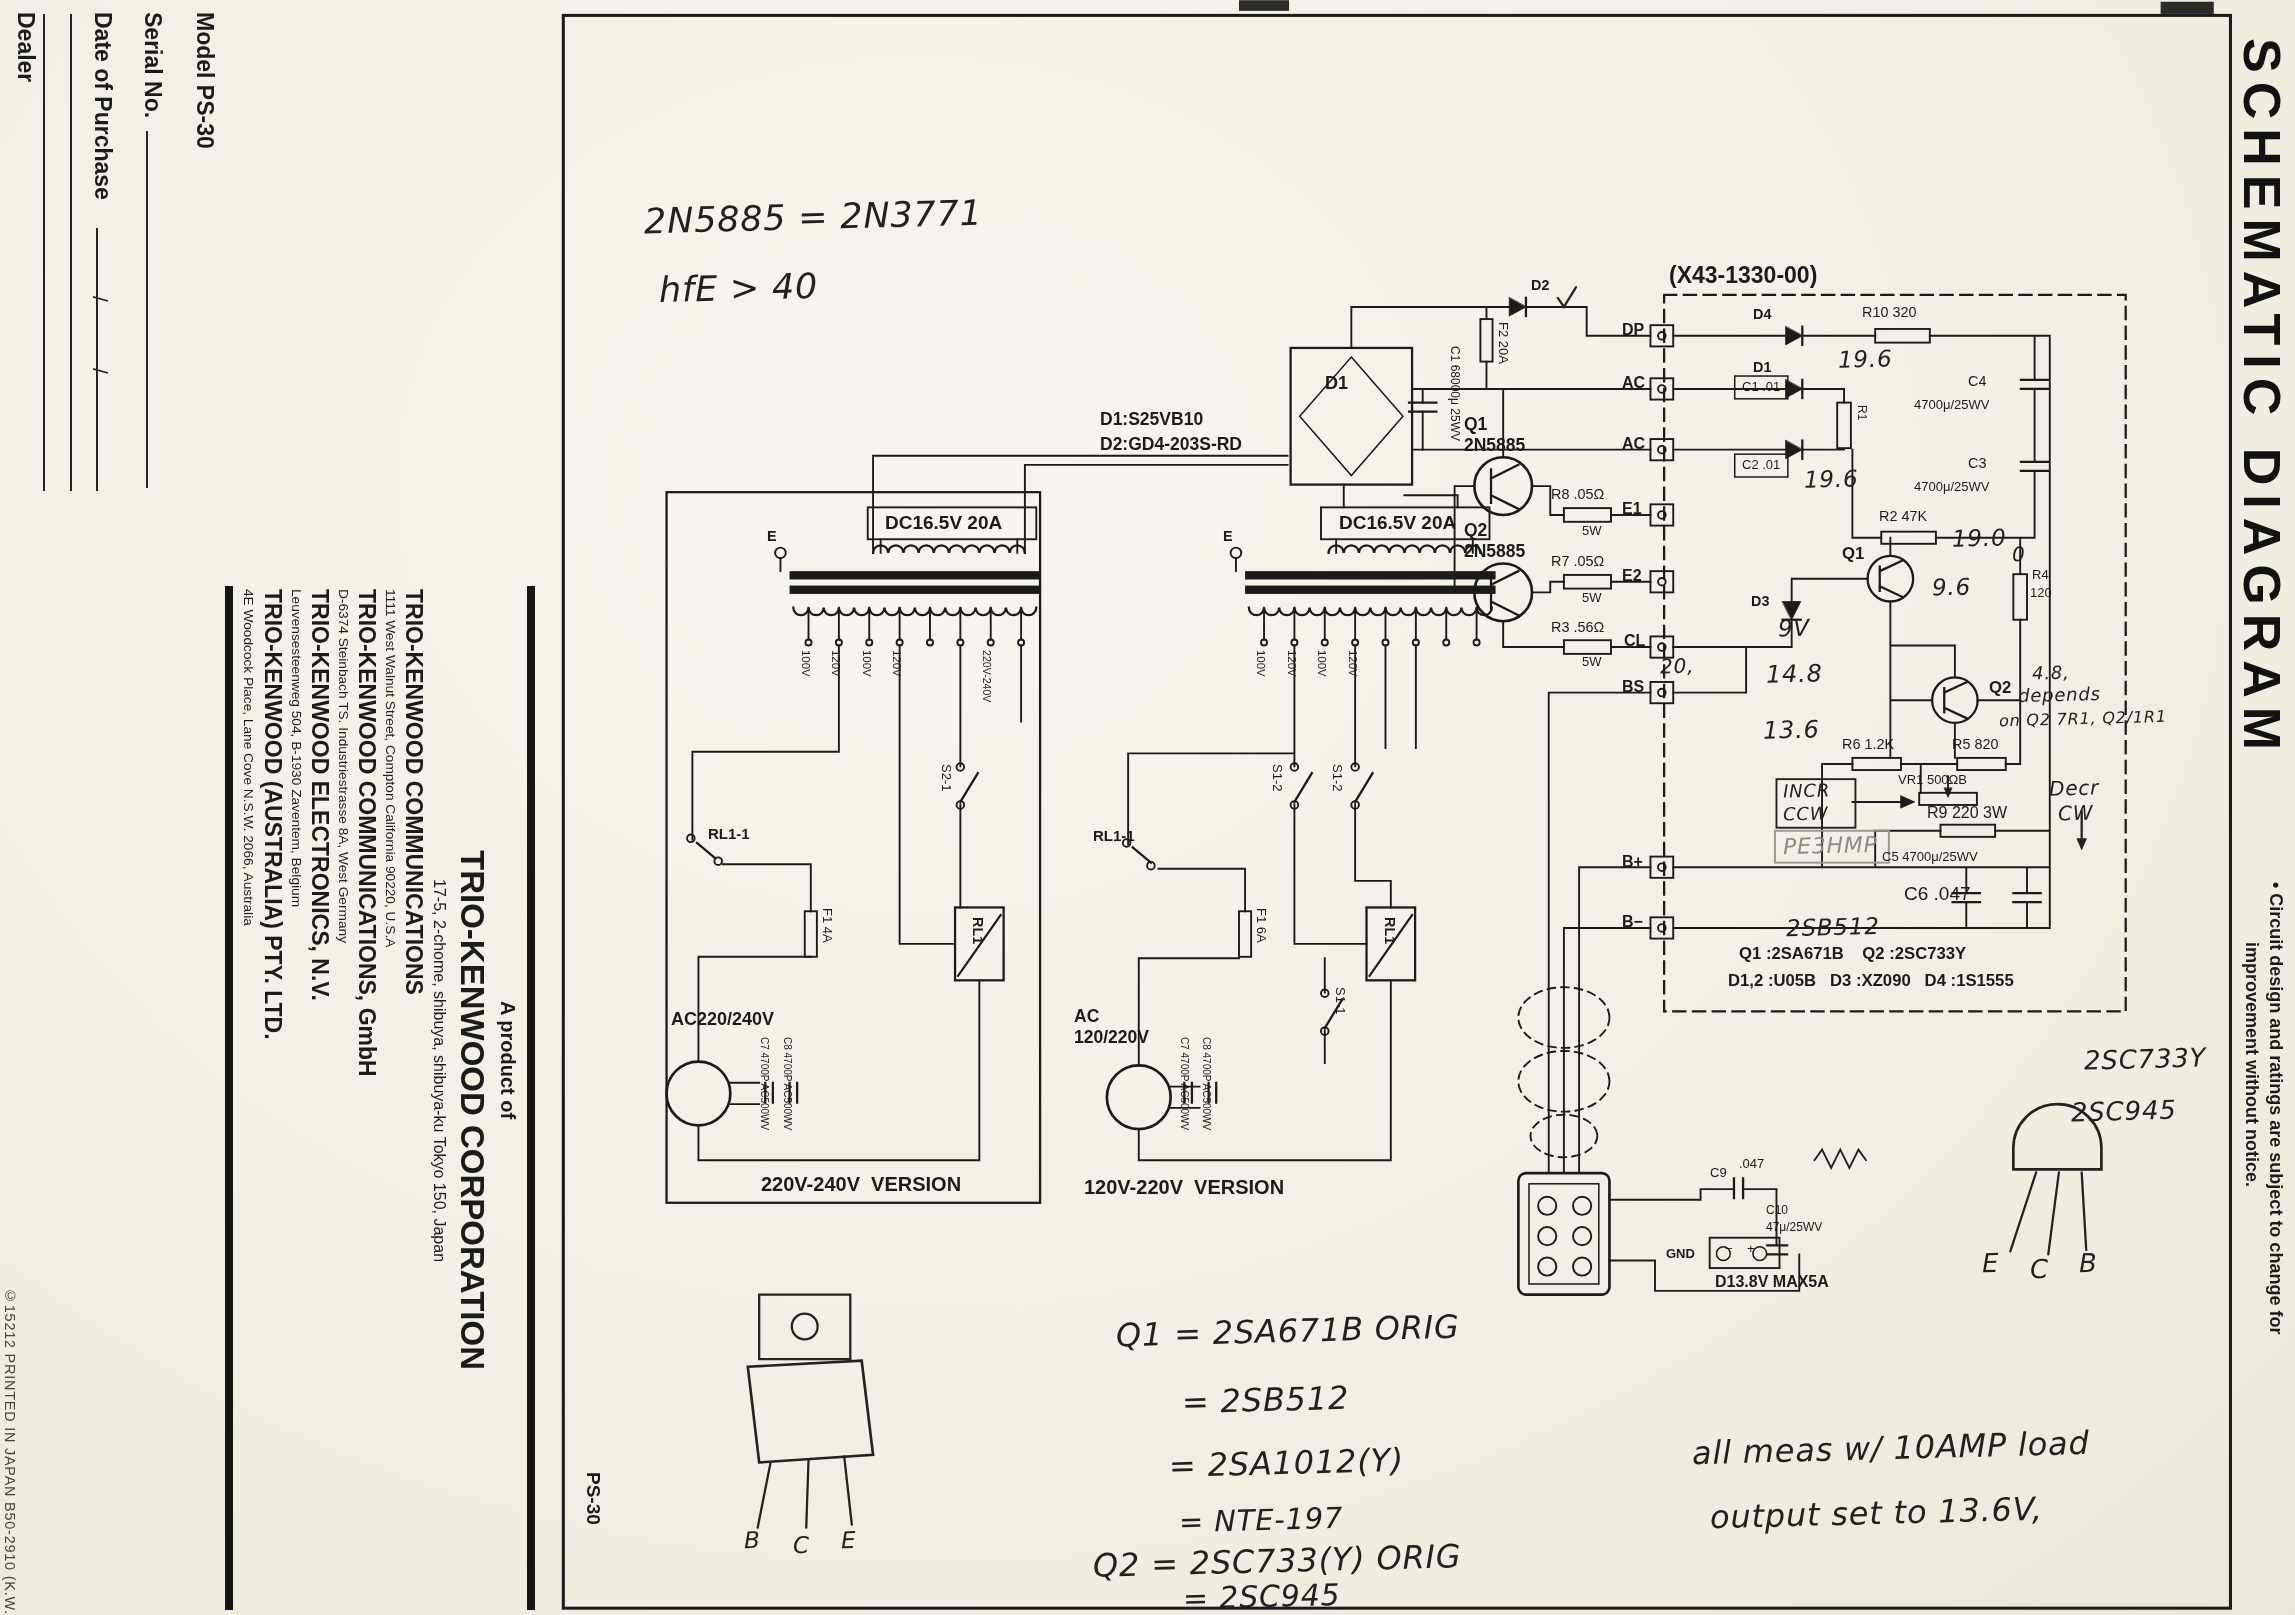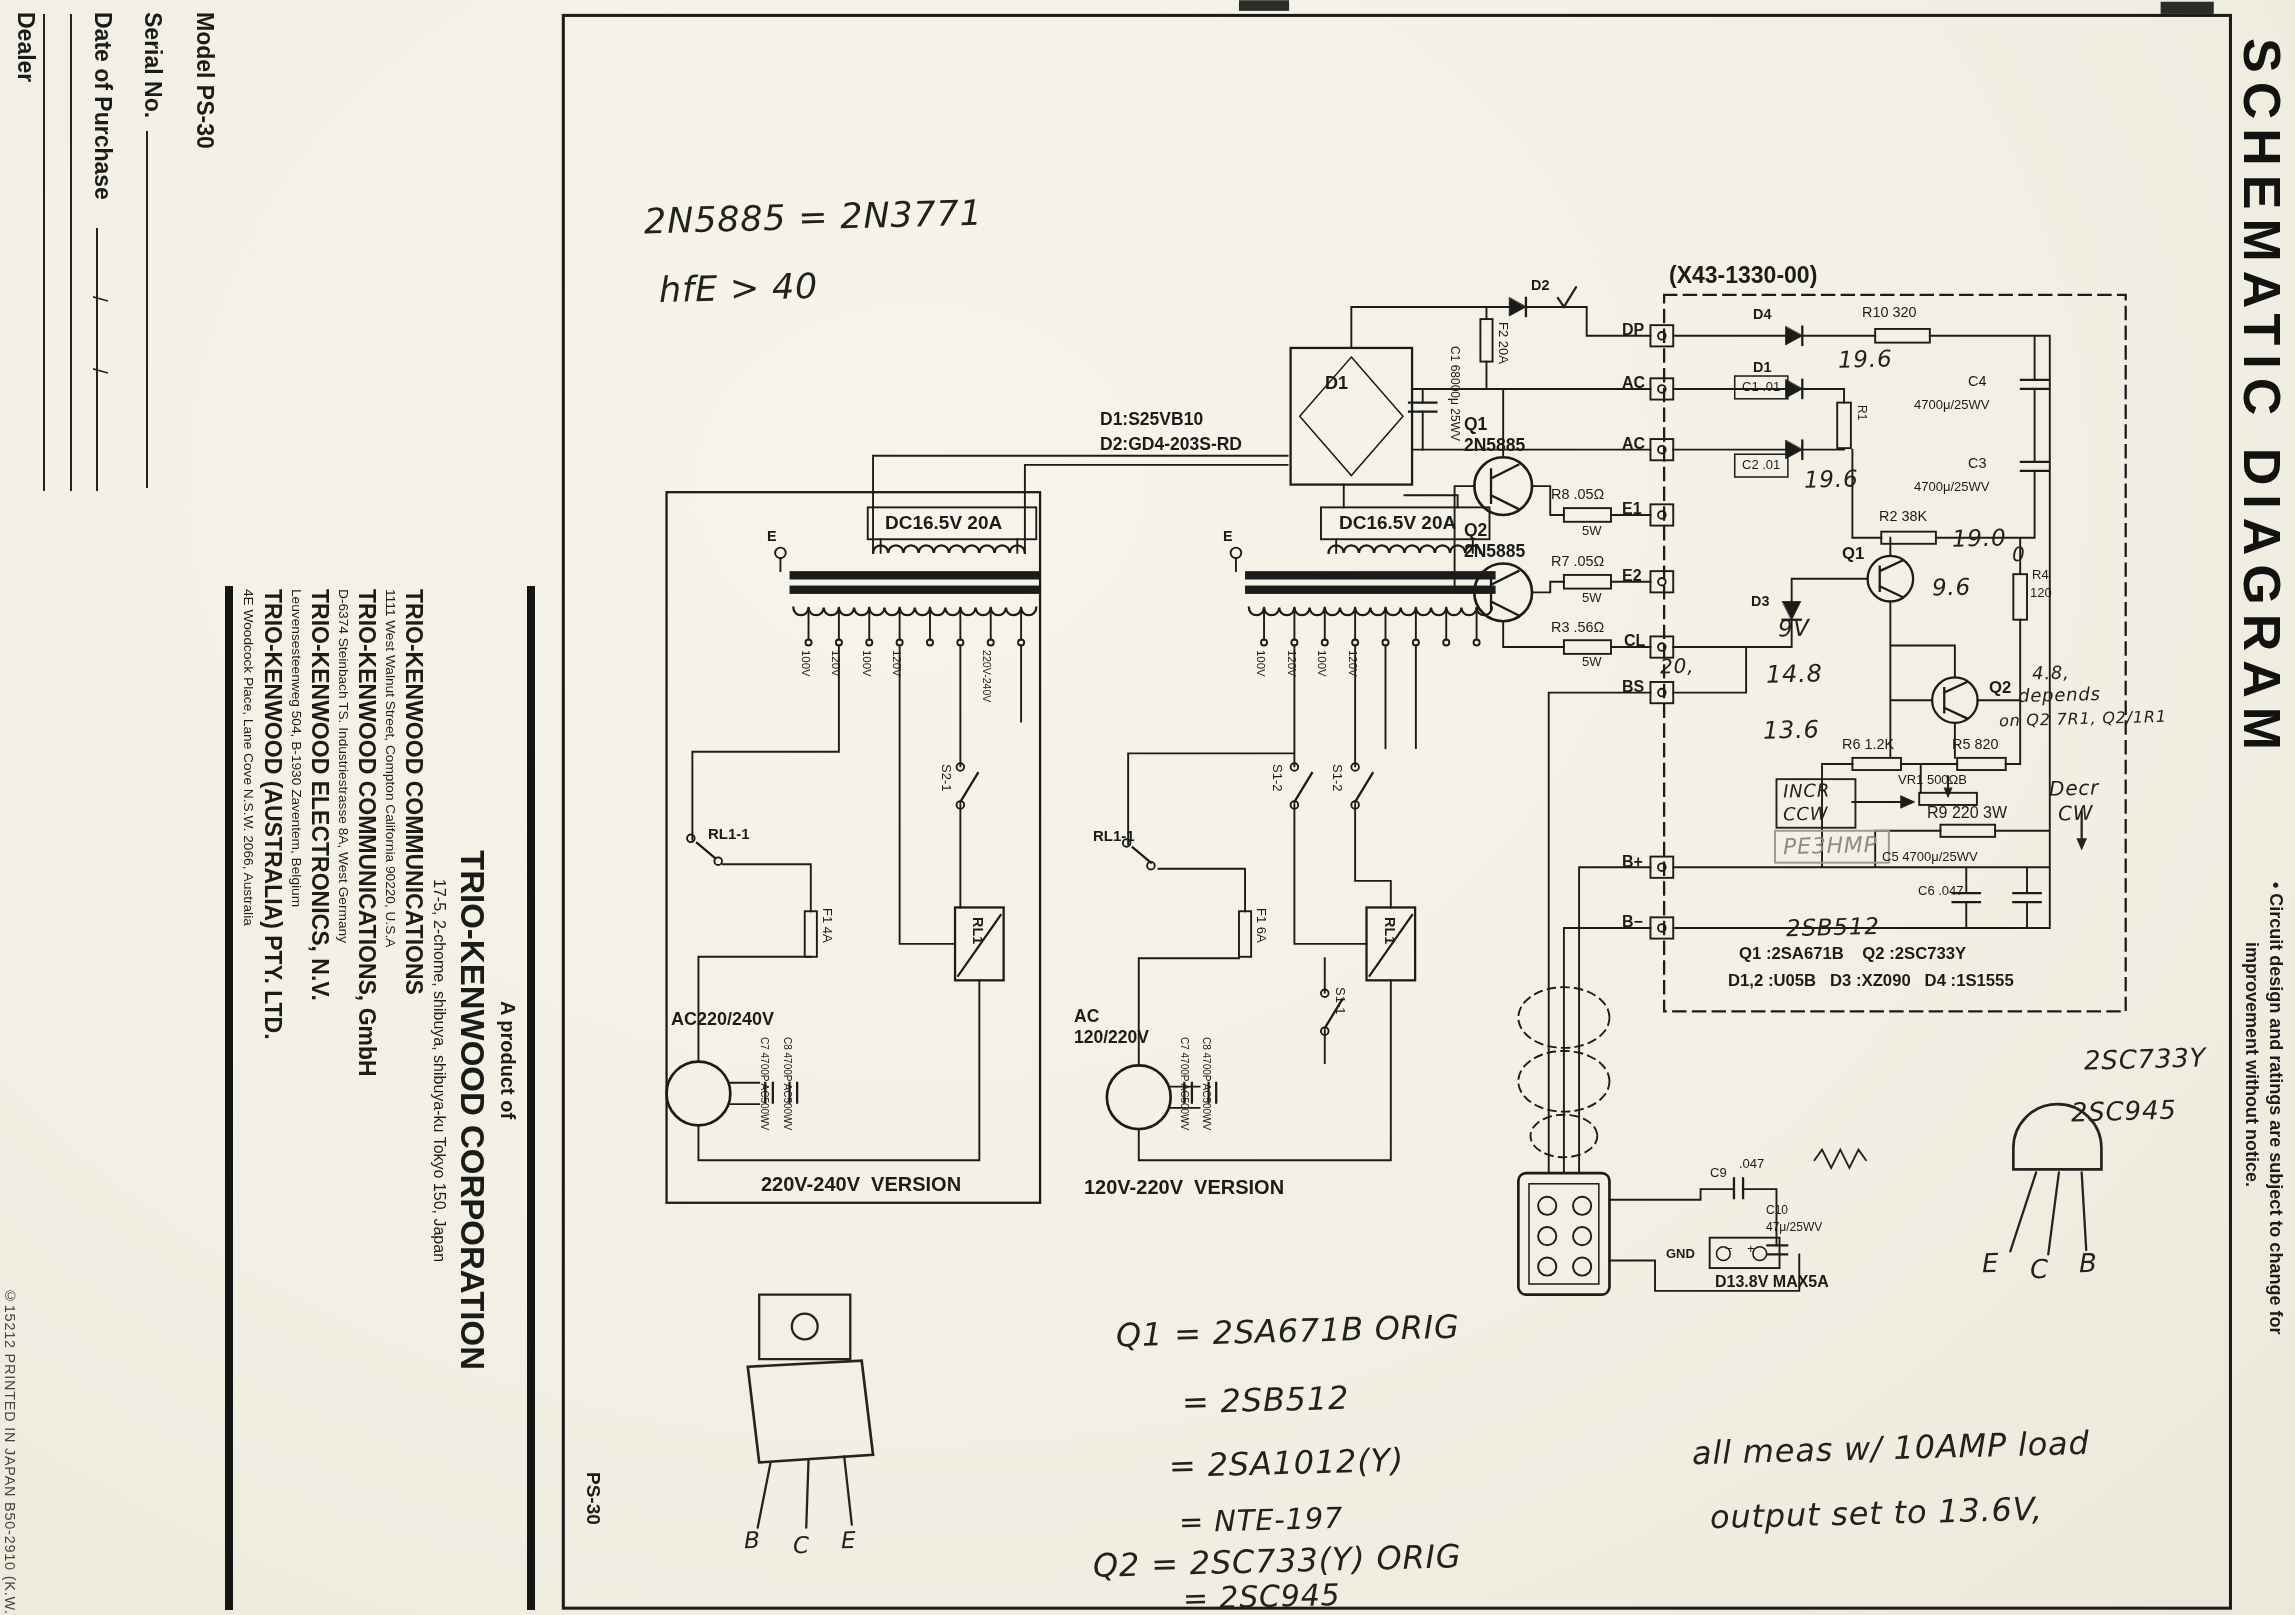--- a/index.html
+++ b/index.html
@@ -265,32 +265,32 @@
       <span class="lbl b" style="left: 1753px; top: 307px; font-size: 14.4px;">D4</span>
       <span class="lbl" style="left: 1862px; top: 305px; font-size: 14.4px;">R10 320</span>
       <span class="lbl b" style="left: 1753px; top: 360px; font-size: 14.4px;">D1</span>
       <span class="lbl" style="left: 1742px; top: 380px; font-size: 13px;">C1 .01</span>
       <span class="lbl" style="left: 1742px; top: 458px; font-size: 13px;">C2 .01</span>
       <span class="lbl v" style="left: 1856px; top: 405px; font-size: 12px;">R1</span>
       <span class="lbl" style="left: 1968px; top: 374px; font-size: 14.4px;">C4</span>
       <span class="lbl" style="left: 1914px; top: 398px; font-size: 13px;">4700μ/25WV</span>
       <span class="lbl" style="left: 1968px; top: 456px; font-size: 14.4px;">C3</span>
       <span class="lbl" style="left: 1914px; top: 480px; font-size: 13px;">4700μ/25WV</span>
-      <span class="lbl" style="left: 1879px; top: 509px; font-size: 14.4px;">R2 38K</span>
+      <span class="lbl" style="left: 1879px; top: 509px; font-size: 14.4px;">R2 47K</span>
       <span class="lbl b" style="left: 1842px; top: 545px; font-size: 16.7px;">Q1</span>
       <span class="lbl" style="left: 2032px; top: 568px; font-size: 13px;">R4</span>
       <span class="lbl" style="left: 2030px; top: 586px; font-size: 13px;">120</span>
       <span class="lbl b" style="left: 1751px; top: 594px; font-size: 14.4px;">D3</span>
       <span class="lbl b" style="left: 1989px; top: 679px; font-size: 16.7px;">Q2</span>
       <span class="lbl" style="left: 1842px; top: 737px; font-size: 14.4px;">R6 1.2K</span>
       <span class="lbl" style="left: 1952px; top: 737px; font-size: 14.4px;">R5 820</span>
       <span class="lbl" style="left: 1898px; top: 773px; font-size: 13px;">VR1 500ΩB</span>
       <span class="lbl" style="left: 1927px; top: 805px; font-size: 16px;">R9 220 3W</span>
       <span class="lbl" style="left: 1882px; top: 850px; font-size: 13px;">C5 4700μ/25WV</span>
-      <span class="lbl" style="left: 1904px; top: 884px; font-size: 13px; margin-left: 14px;">C6 .047</span>
+      <span class="lbl" style="left: 1904px; top: 884px; font-size: 19px;">C6 .047</span>
       <span class="lbl b" style="left: 1739px; top: 945px; font-size: 16.7px;">Q1 :2SA671B    Q2 :2SC733Y</span>
       <span class="lbl b" style="left: 1728px; top: 972px; font-size: 16.7px;">D1,2 :U05B   D3 :XZ090   D4 :1S1555</span>
       <span class="lbl h" style="left: 1838px; top: 348px; font-size: 23px;">19.6</span>
       <span class="lbl h" style="left: 1804px; top: 468px; font-size: 23px;">19.6</span>
       <span class="lbl h" style="left: 1952px; top: 527px; font-size: 23px;">19.0</span>
       <span class="lbl h" style="left: 1932px; top: 576px; font-size: 23px;">9.6</span>
       <span class="lbl h" style="left: 2012px; top: 544px; font-size: 20px;">0</span>
       <span class="lbl h" style="left: 1778px; top: 617px; font-size: 23px;">9V</span>
       <span class="lbl h" style="left: 1766px; top: 662px; font-size: 24px;">14.8</span>
       <span class="lbl h" style="left: 1763px; top: 718px; font-size: 24px;">13.6</span>

